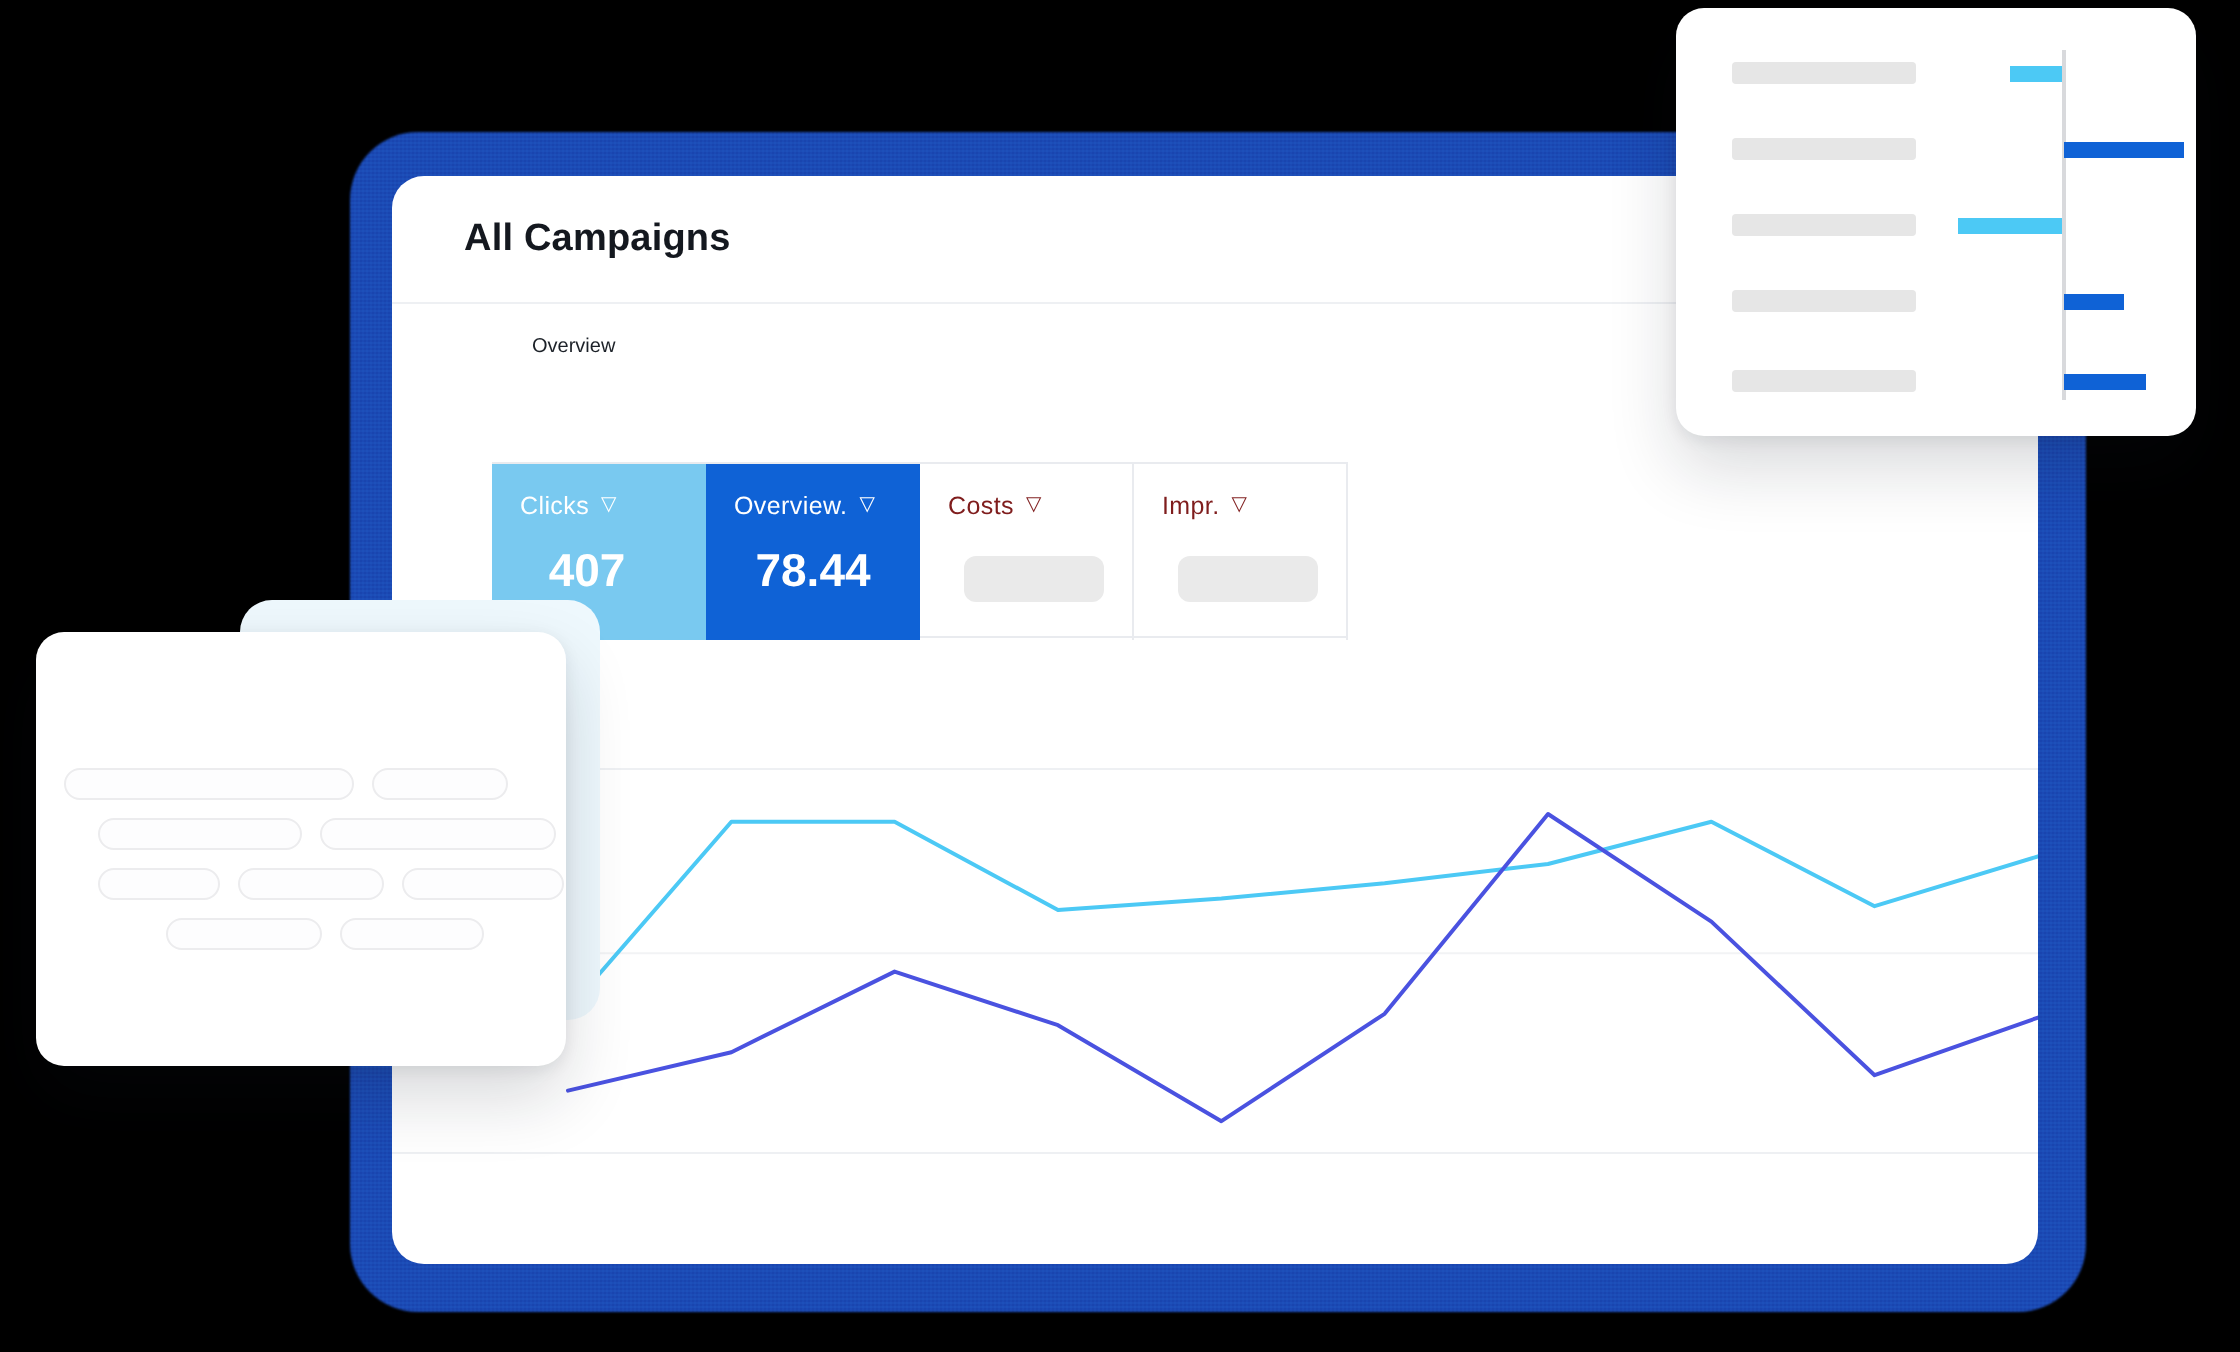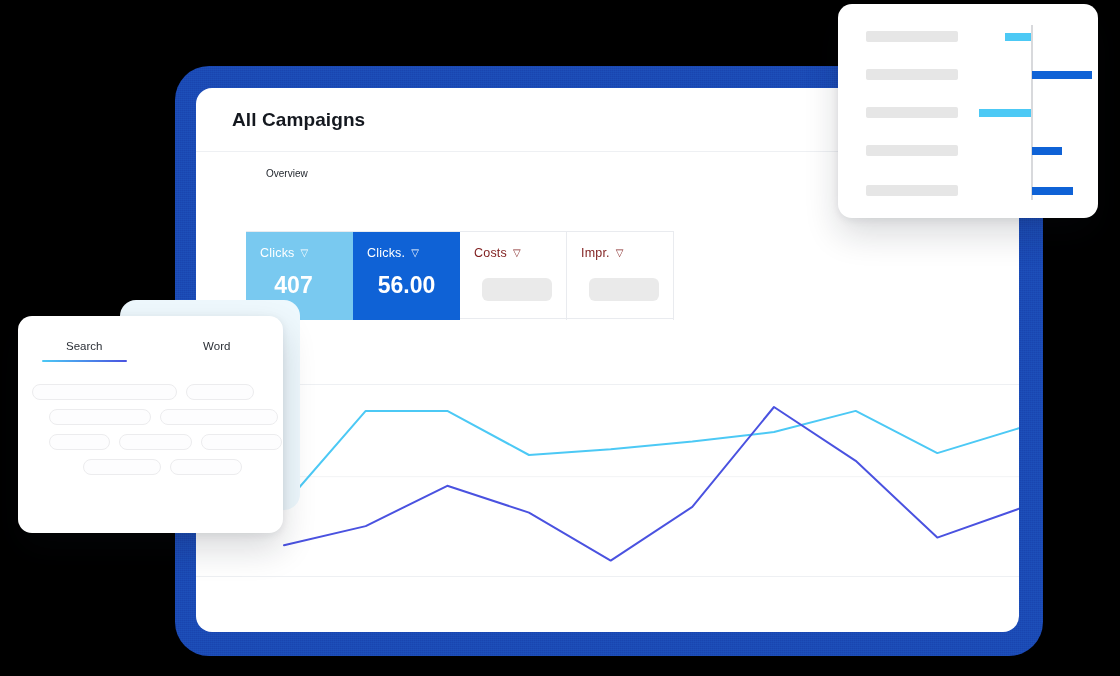--- a/index.html
+++ b/index.html
@@ -192,24 +192,24 @@
       <div class="tile light">
         <div class="tile-head">
           <span>Clicks</span>
           <span class="caret">▽</span>
         </div>
         <div class="tile-value">407</div>
       </div>
 
       <div class="tile dark">
         <div class="tile-head">
-          <span>Clicks.</span>
-          <span class="caret">▽</span>
-        </div>
-        <div class="tile-value">56.00</div>
+          <span>Overview.</span>
+          <span class="caret">▽</span>
+        </div>
+        <div class="tile-value">78.44</div>
       </div>
 
       <div class="tile muted">
         <div class="tile-head">
           <span>Costs</span>
           <span class="caret">▽</span>
         </div>
         <div class="tile-skeleton"></div>
       </div>
 
@@ -249,28 +249,20 @@
         <div class="gbar" style="top: 103px;"></div>
         <div class="bar neg" style="top: 105px; width: 52px; background: rgb(76, 201, 245); left: 141px;"></div>
         <div class="gbar" style="top: 141px;"></div>
         <div class="bar pos" style="top: 143px; width: 30px; background: rgb(15, 98, 214);"></div>
         <div class="gbar" style="top: 181px;"></div>
         <div class="bar pos" style="top: 183px; width: 41px; background: rgb(15, 98, 214);"></div>
       </div>
   </div>
 
   <div class="card-left">
-    <div class="tabs">
-      <div class="tab active">
-        <span>Search</span>
-      </div>
-      <div class="tab">
-        <span>Word</span>
-      </div>
-    </div>
     <div class="pillwrap" id="pillwrap">
         <div class="pillrow">
           <div class="pill" style="width: 145px;"></div>
           <div class="pill" style="width: 68px;"></div>
         </div>
         <div class="pillrow">
           <div class="pill" style="width: 8px; visibility: hidden; border: none;"></div>
           <div class="pill" style="width: 102px;"></div>
           <div class="pill" style="width: 118px;"></div>
         </div>

